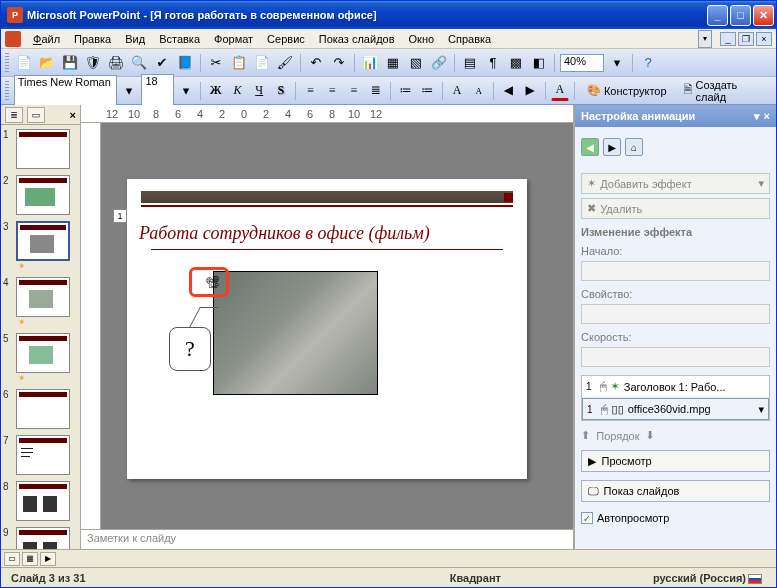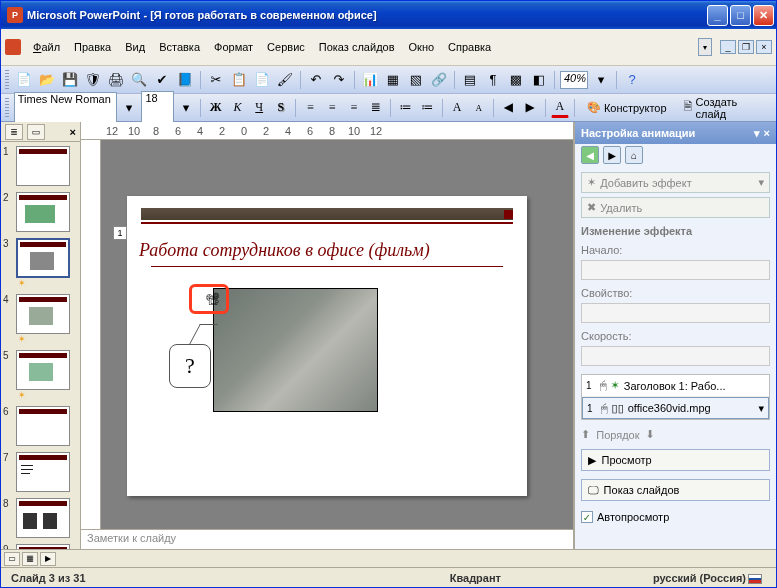--- a/index.html
+++ b/index.html
@@ -5,34 +5,34 @@
 *{box-sizing:border-box;margin:0;padding:0;font-family:Tahoma,Arial,sans-serif;font-size:11px;}
 body{background:#ece9d8;width:777px;height:588px;overflow:hidden;}
 .window{width:777px;height:588px;border:1px solid #0831d9;background:#ece9d8;display:flex;flex-direction:column;}
 .titlebar{height:28px;background:linear-gradient(to bottom,#3c8cf0 0%,#1e5fc7 8%,#0842c7 40%,#0734b0 88%,#0f52d0 100%);display:flex;align-items:center;padding:0 2px;color:#fff;font-weight:bold;}
 .titlebar .app-icon{width:16px;height:16px;background:#d24726;border-radius:2px;margin:0 4px;display:flex;align-items:center;justify-content:center;color:#fff;font-size:9px;}
 .titlebar .title{flex:1;font-size:12px;text-shadow:1px 1px 1px rgba(0,0,0,.3);}
 .win-btns{display:flex;gap:2px;}
 .win-btn{width:21px;height:21px;border:1px solid #fff;border-radius:3px;display:flex;align-items:center;justify-content:center;font-family:Arial;font-weight:bold;color:#fff;font-size:11px;}
 .win-btn.min,.win-btn.max{background:linear-gradient(to bottom,#7ba4e8,#3764c4);}
 .win-btn.close{background:linear-gradient(to bottom,#f5a095,#d62f17);}
-.menubar{height:37px;background:#f1efe6;display:flex;align-items:center;padding:0 4px;gap:2px;border-bottom:1px solid #c9c5b5;}
+.menubar{height:20px;background:#f1efe6;display:flex;align-items:center;padding:0 4px;gap:2px;border-bottom:1px solid #c9c5b5;}
 .menubar .ctrl-icon{width:16px;height:16px;background:#d24726;border-radius:2px;margin-right:4px;}
 .menu-item{padding:2px 6px;cursor:default;}
 .menu-item u{text-decoration:underline;}
 .ask-box{margin-left:auto;display:flex;align-items:center;gap:2px;}
 .ask-input{width:130px;height:18px;border:1px solid #7f9db9;background:#fff;color:#8a8a8a;padding:0 3px;font-size:11px;}
 .ask-drop{width:14px;height:18px;border:1px solid #7f9db9;background:#e8e8e8;display:flex;align-items:center;justify-content:center;font-size:8px;}
 .doc-btns{display:flex;gap:2px;margin-left:6px;}
 .doc-btn{width:16px;height:14px;border:1px solid #7f9db9;background:#d7e5f7;display:flex;align-items:center;justify-content:center;font-size:9px;}
 .toolbar{height:28px;background:linear-gradient(to bottom,#e7ecf6,#c1d1ee);display:flex;align-items:center;padding:0 4px;gap:3px;border-bottom:1px solid #a7b7d5;}
 .tb-grip{width:4px;height:20px;background:repeating-linear-gradient(to bottom,#8a9abe 0 1px,transparent 1px 3px);margin-right:2px;}
 .tb-btn{width:20px;height:20px;display:flex;align-items:center;justify-content:center;font-size:13px;border:1px solid transparent;border-radius:2px;}
 .tb-sep{width:1px;height:18px;background:#9fb2d4;margin:0 2px;}
-.zoom-box{width:28px;height:18px;border:1px solid #7f9db9;background:#fff;padding:0 3px;text-align:center;font-style:italic;}
+.zoom-box{width:44px;height:18px;border:1px solid #7f9db9;background:#fff;padding:0 3px;text-align:left;}
 .fmt-bar{height:28px;background:linear-gradient(to bottom,#e7ecf6,#c1d1ee);display:flex;align-items:center;padding:0 4px;gap:3px;border-bottom:1px solid #8198c0;}
 .font-box{width:110px;height:32px;border:1px solid #7f9db9;background:#fff;padding:0 3px;}
 .size-box{width:34px;height:34px;border:1px solid #7f9db9;background:#fff;padding:0 3px;}
 .fmt-btn{width:20px;height:20px;display:flex;align-items:center;justify-content:center;font-size:12px;border:1px solid transparent;border-radius:2px;font-family:"Times New Roman",serif;}
 .fmt-btn.bold{font-weight:bold;}
 .fmt-btn.italic{font-style:italic;}
 .fmt-btn.shadow{text-shadow:1px 1px 1px #888;font-weight:bold;}
 .large-btn{height:20px;padding:0 6px;display:flex;align-items:center;gap:3px;border:1px solid transparent;border-radius:2px;}
 .body-area{flex:1;display:flex;overflow:hidden;}
 .outline-pane{width:80px;background:#ece9d8;border-right:1px solid #aca899;display:flex;flex-direction:column;}
@@ -60,21 +60,21 @@
 .slide-num{position:absolute;left:-14px;top:30px;width:14px;height:14px;background:#fff;border:1px solid #888;font-size:9px;display:flex;align-items:center;justify-content:center;}
 .slide-title{position:absolute;left:12px;top:44px;font-family:"Times New Roman",serif;font-style:italic;color:#7a0000;font-size:18px;}
 .slide-title-u{position:absolute;left:24px;top:70px;right:24px;height:1px;background:#7a0000;}
 .movie-box{position:absolute;left:86px;top:92px;width:165px;height:124px;border:1px solid #000;background:linear-gradient(135deg,#6d7570 0%,#8a9189 40%,#b7b8b1 60%,#7e847e 100%);}
 .annot-box{position:absolute;left:62px;top:88px;width:40px;height:30px;border:3px solid #ff3b1f;border-radius:6px;}
 .annot-pin{position:absolute;left:78px;top:96px;font-size:12px;}
 .callout{position:absolute;left:42px;top:148px;width:42px;height:44px;border:1px solid #555;border-radius:8px;background:#fff;display:flex;align-items:center;justify-content:center;font-size:22px;font-family:"Times New Roman",serif;}
 .callout-tail{position:absolute;left:66px;top:128px;width:18px;height:26px;border-left:1px solid #555;border-top:1px solid #555;transform:skew(-28deg);}
 .notes{height:20px;background:#fff;border-top:1px solid #aca899;padding:2px 6px;color:#8a8a8a;}
 
-.taskpane{width:202px;background:#eef3fb;border-left:1px solid #aca899;display:flex;flex-direction:column;}
+.taskpane{width:202px;background:#eef3fb;border-left:1px solid #aca899;display:flex;flex-direction:column;gap:9px;}
 .tp-head{height:22px;background:linear-gradient(to bottom,#8facdc,#6f94cf);display:flex;align-items:center;padding:0 6px;color:#fff;font-weight:bold;gap:4px;}
 .tp-head .sp{flex:1;}
 .tp-nav{height:22px;display:flex;align-items:center;gap:4px;padding:0 6px;}
 .tp-nav-btn{width:18px;height:18px;border:1px solid #7f9db9;border-radius:2px;display:flex;align-items:center;justify-content:center;background:#e0e9f6;font-size:10px;}
 .tp-body{flex:1;padding:6px;display:flex;flex-direction:column;gap:4px;overflow:hidden;}
 .tp-btn{height:21px;border:1px solid #bcc; background:#f2f2ee;display:flex;align-items:center;padding:0 5px;gap:4px;color:#888;}
 .tp-label{color:#7a7a7a;margin-top:3px;}
 .tp-sel{height:20px;border:1px solid #c9c9c9;background:#f4f4f4;}
 .anim-list{border:1px solid #bdbdbd;background:#fff;margin-top:4px;}
 .anim-row{height:22px;display:flex;align-items:center;padding:0 4px;gap:4px;border-bottom:1px solid #eee;}

